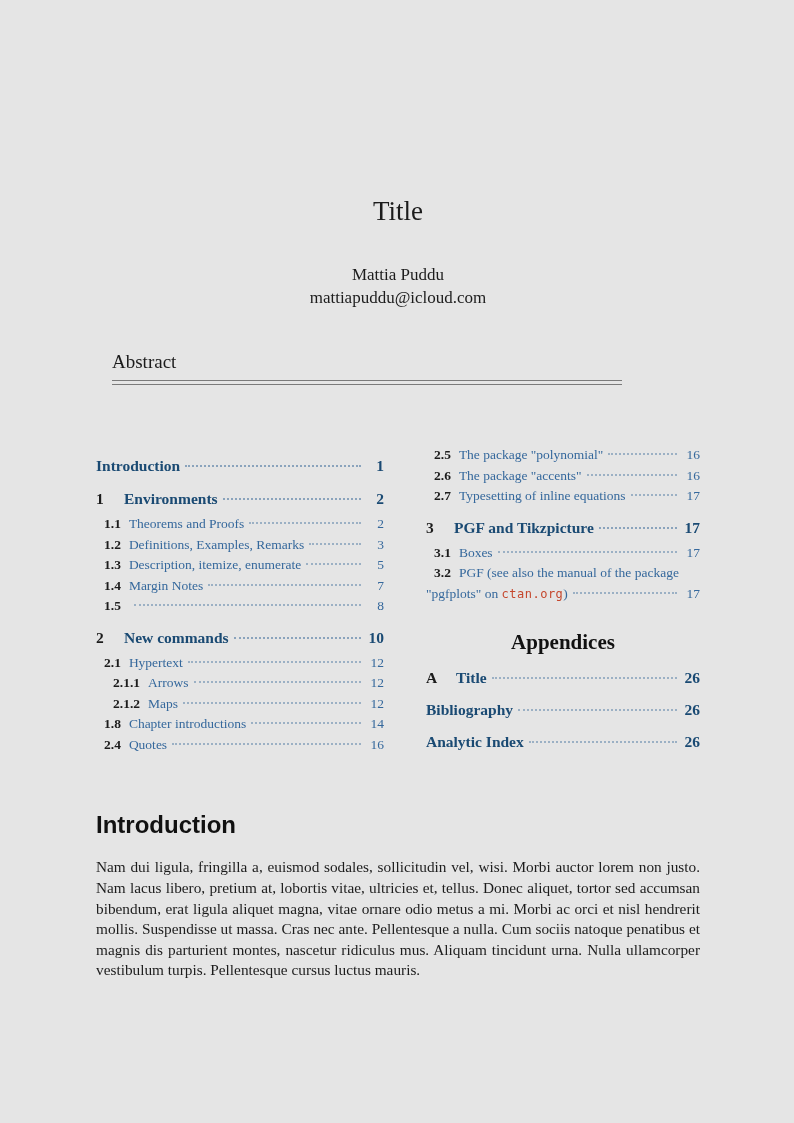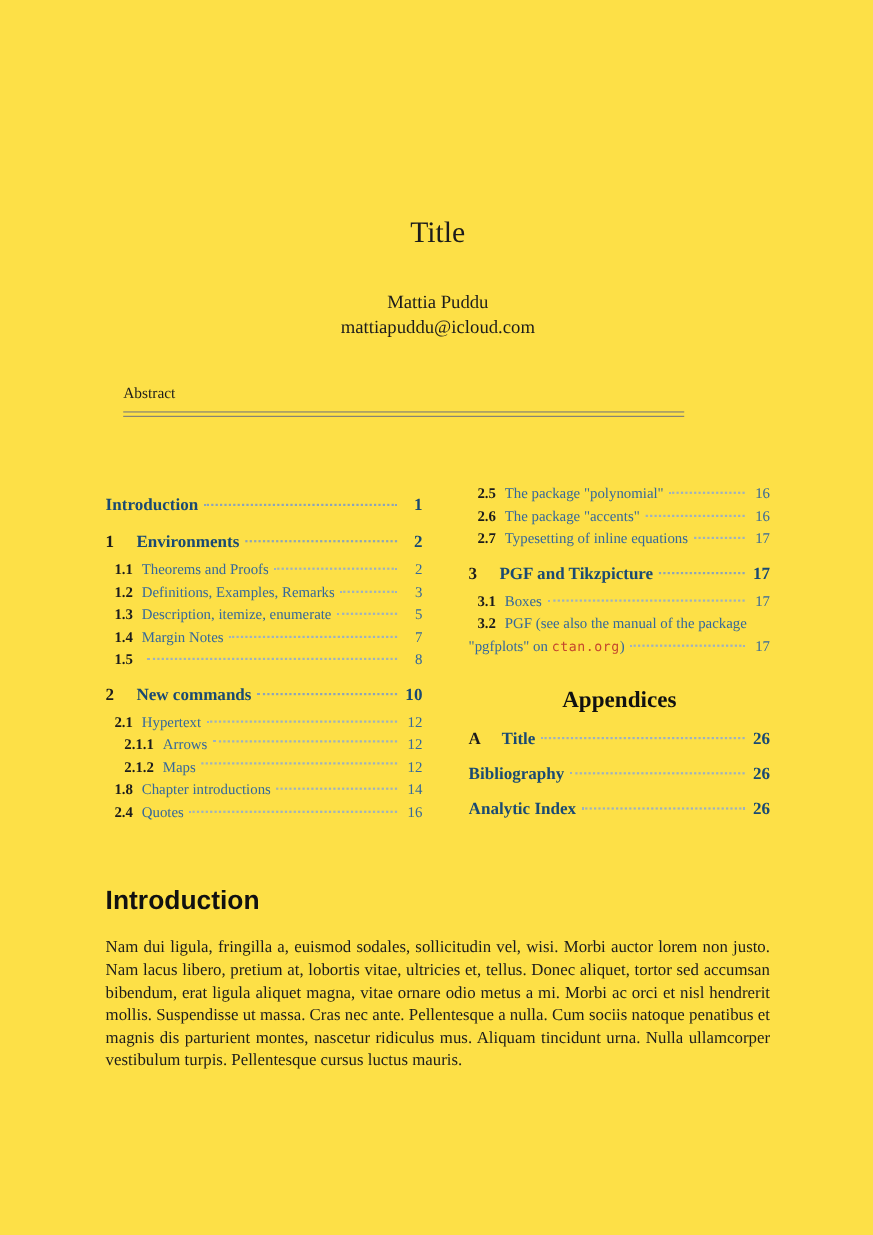--- a/index.html
+++ b/index.html
@@ -1,36 +1,36 @@
 <!DOCTYPE html>
 <html><head>
 <meta charset="utf-8">
 <style>
   html,body { margin:0; padding:0; background:#ffffff; }
   .page {
     position: relative;
     width: 794px; height: 1123px;
     margin: 0 auto;
-    background:#fde047;
+    background:#e5e5e5;
     box-sizing: border-box;
     padding: 195px 94px 0 96px;
     font-family: "Liberation Serif", serif;
     color:#1c1c1c;
     overflow: hidden;
   }
 
   
   .titleblock { text-align: center; }
   .doc-title { font-size: 27px; font-weight: 400; margin: 0; line-height: 1.2; }
   .author    { margin-top: 36px; font-size: 17px; line-height: 23px; }
   .email     { font-size: 17px; line-height: 23px; font-family: Liberation Serif, serif; }
   .date      { margin-top: 15px; font-size: 17px; }
 
   
-  .abstract-label { margin-top: 42px; margin-left: 16px; font-size: 14px; }
+  .abstract-label { margin-top: 42px; margin-left: 16px; font-size: 19px; }
   .double-rule {
     margin-top: 7px; margin-left: 16px;
     width: 510px; height: 3px;
     border-top: 1px solid #7a7a7a;
     border-bottom: 1px solid #7a7a7a;
   }
 
   
   .toc { margin-top: 60px; display: flex; }
   .toc-col-left  { width: 288px; flex: none; }
@@ -42,21 +42,21 @@
   .toc-row .dots { flex: 1 1 4px; min-width: 2px; border-bottom: 2px dotted #9bb0c4; margin: 0 5px; transform: translateY(-4px); }
   .toc-row .pg  { color: #35689c; min-width: 18px; text-align: right; }
 
   .toc-row.lvl0 { font-size: 15.5px; line-height: 24px; margin-top: 9px; margin-bottom: 3px; font-weight: 700; }
   .toc-row.lvl0 .num { width: 16px; margin-right: 12px; }
   .toc-row.lvl0 .lbl { color: #1a4a73; }
   .toc-row.lvl0 .pg  { color: #1a4a73; font-weight: 700; }
   .toc-row.lvl0 .dots { border-bottom-color: #8aa3bc; }
 
   .toc-row.lvl1 { padding-left: 8px; }
-  .toc-row.lvl2 { padding-left: 17px; align-items: center; }
+  .toc-row.lvl2 { padding-left: 17px; }
 
   
   .toc-wrap { font-size: 13.5px; line-height: 20.5px; cursor: pointer; }
   .toc-wrap .line1 { padding-left: 8px; color: #35689c; }
   .toc-wrap .line1 .num { font-weight: 700; color: #1c1c1c; margin-right: 8px; }
   .toc-wrap .line2 { display: flex; align-items: baseline; }
   .toc-wrap .line2 .lbl { color: #35689c; white-space: nowrap; }
   .toc-wrap .dots { flex: 1 1 4px; border-bottom: 2px dotted #9bb0c4; margin: 0 5px; transform: translateY(-4px); }
   .toc-wrap .pg { color: #35689c; min-width: 18px; text-align: right; }
   .code-link { font-family: "DejaVu Sans Mono", monospace; font-size: 12px; color: #c5472d; letter-spacing: 0.5px; }

